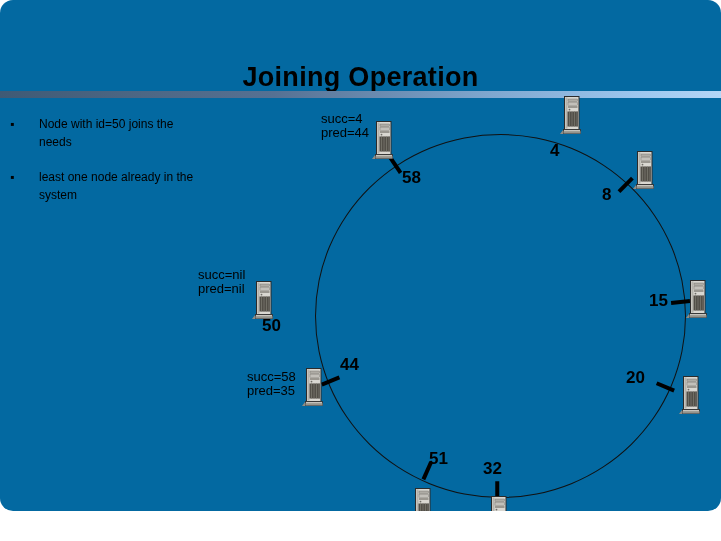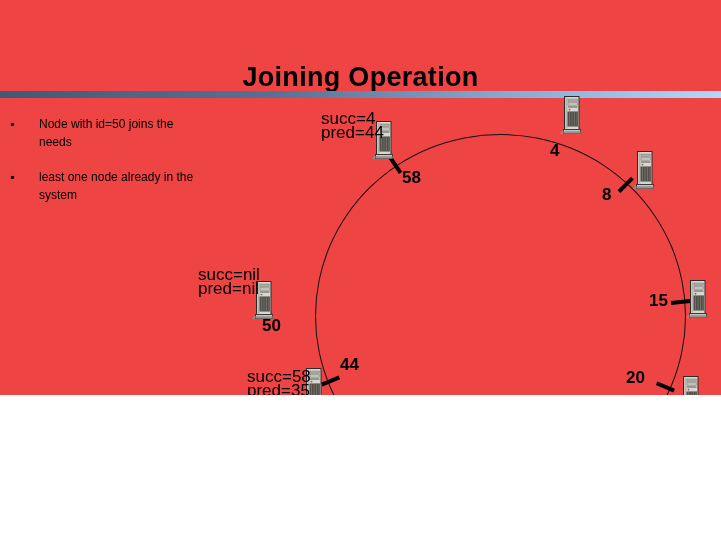--- a/index.html
+++ b/index.html
@@ -1,18 +1,18 @@
 <!DOCTYPE html>
 <html><head>
 <meta charset="utf-8">
 <style>
   html,body{margin:0;padding:0;background:#ffffff;}
   .slide{
-    position:relative;width:721px;height:395px;background:#ef4444;overflow:hidden;
-    font-family:"Liberation Sans","DejaVu Sans",sans-serif;color:#000;
+    position:relative;width:721px;height:511px;background:#0369a1;overflow:hidden;
+    font-family:"Liberation Sans","DejaVu Sans",sans-serif;color:#000;border-radius:13px;
   }
   .title{
     position:absolute;top:44px;left:0;width:721px;text-align:center;
     font-size:27px;font-weight:bold;color:#000;letter-spacing:0.3px;
   }
   .divider{
     position:absolute;top:91px;left:0;width:721px;height:7px;
     background:linear-gradient(to right,#3f5a75 0%,#4c6683 18%,#567193 38%,#7fa7cf 68%,#9cc6ee 88%,#b4d7f7 100%);
   }
   .bullets{position:absolute;left:8px;top:115px;width:312px;}
@@ -24,21 +24,21 @@
     margin:16px 0 0 38px;font-weight:bold;font-size:18.5px;line-height:18px;white-space:nowrap;
   }
   .sdash{display:inline-block;width:20px;}
   .ring-circle{
     position:absolute;left:315px;top:134px;width:369px;height:362px;
     border:1.2px solid #111;border-radius:50%;
   }
   .tick{position:absolute;width:19px;height:3.5px;background:#000;}
   .pc{position:absolute;width:24px;height:40px;}
   .nlabel{position:absolute;font-size:17px;font-weight:bold;white-space:nowrap;}
-  .ann{position:absolute;font-size:17px;line-height:14px;white-space:nowrap;}
+  .ann{position:absolute;font-size:13px;line-height:14px;white-space:nowrap;}
   .ann span{display:block;}
   .page-number{position:absolute;left:659px;top:510px;font-size:12px;}
 </style>
 </head>
 <body>
 
 <div class="slide">
 
   <svg width="0" height="0" style="position:absolute" aria-hidden="true">
     <defs>

